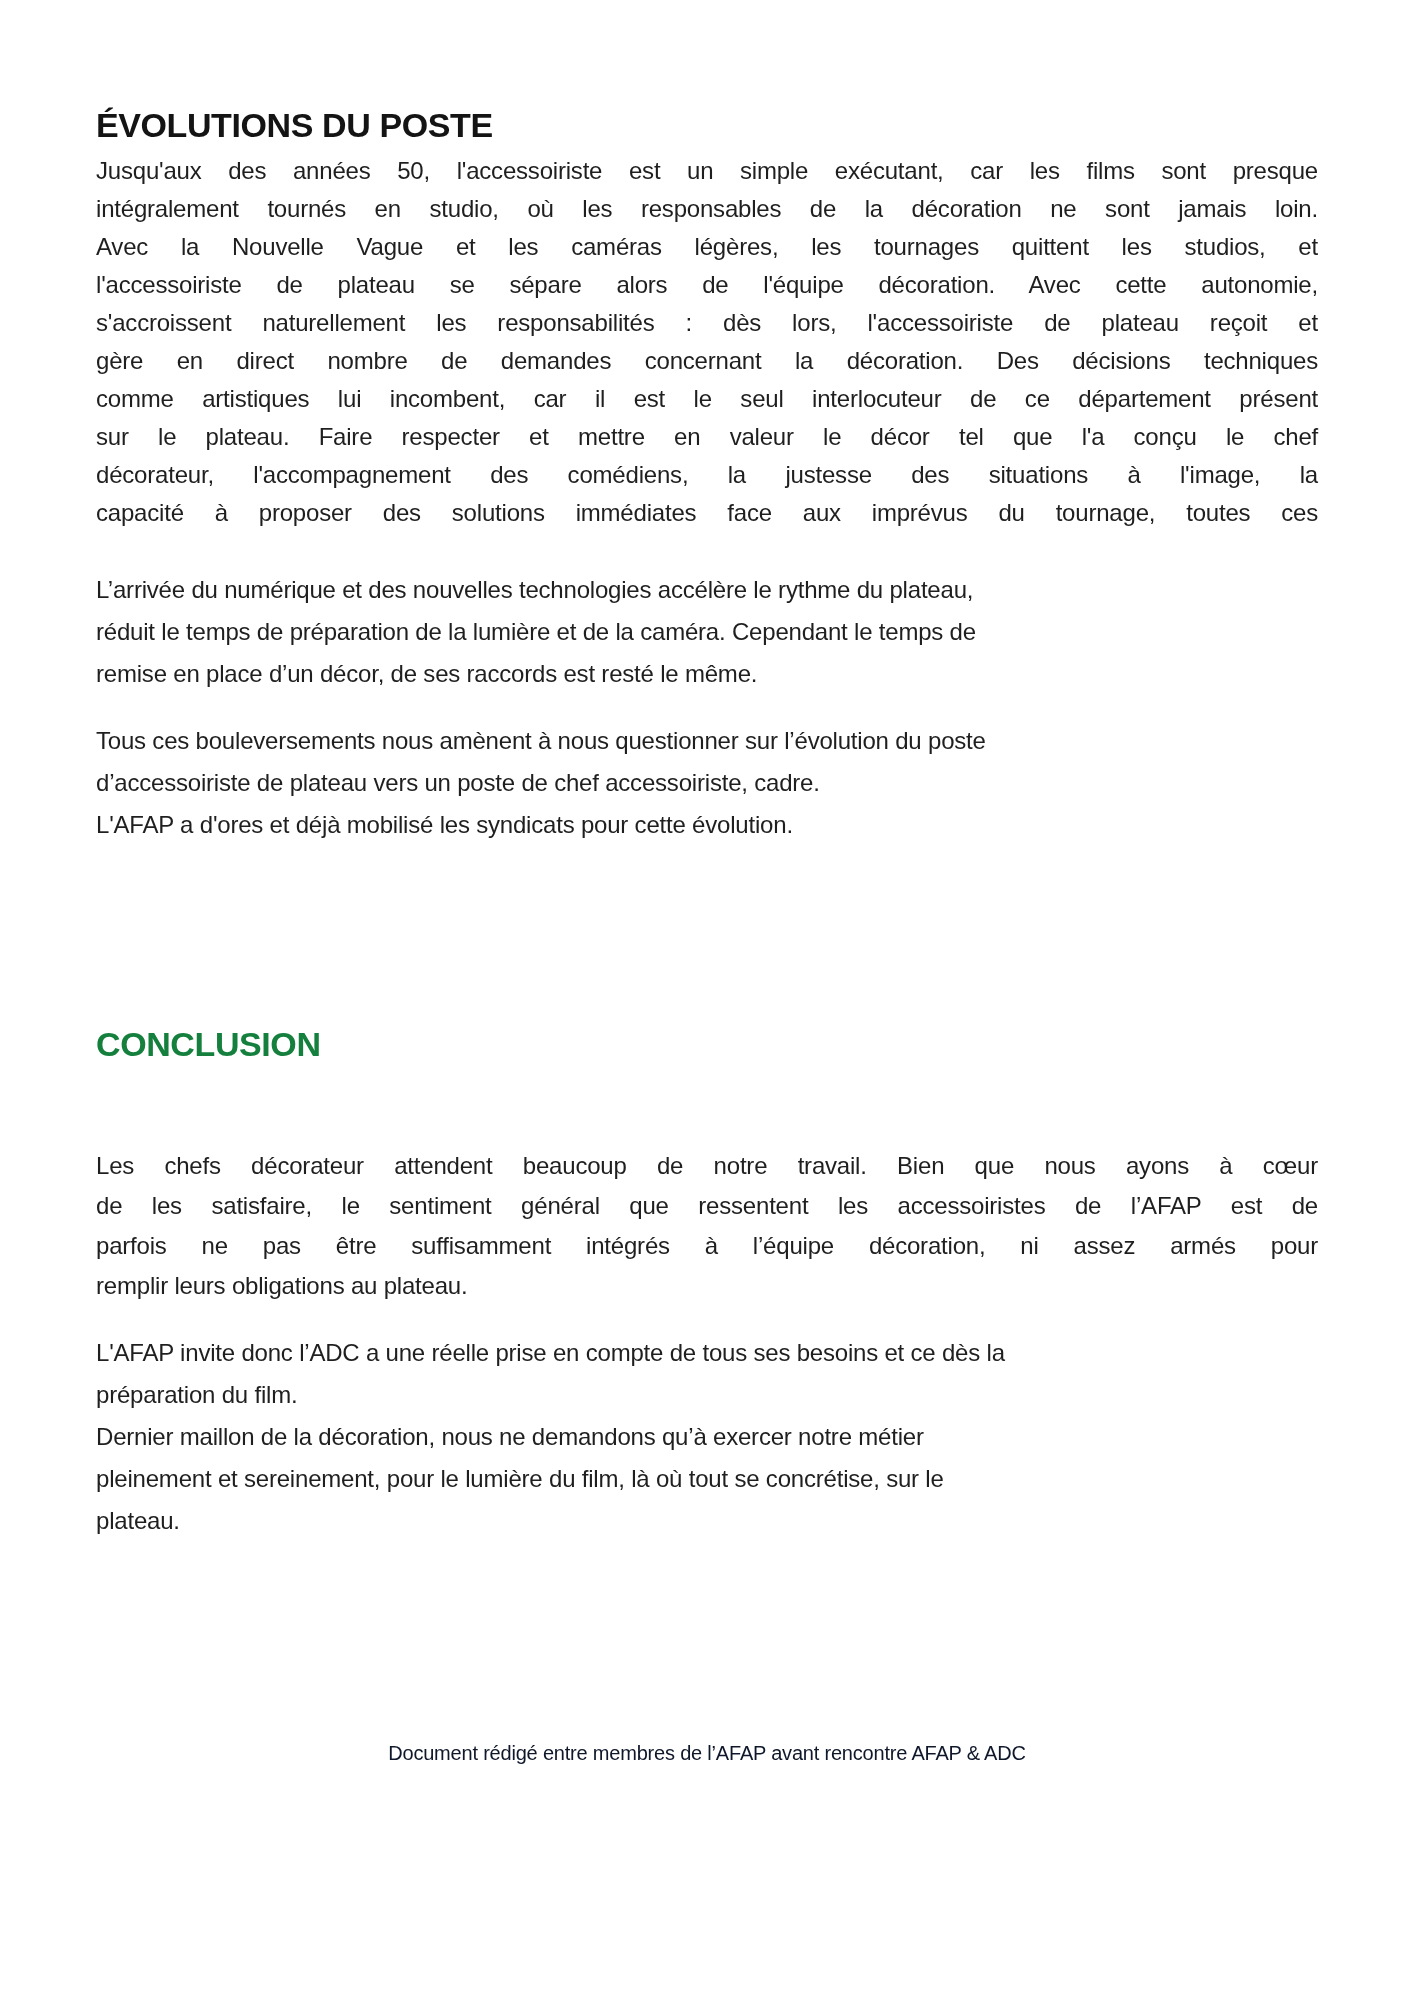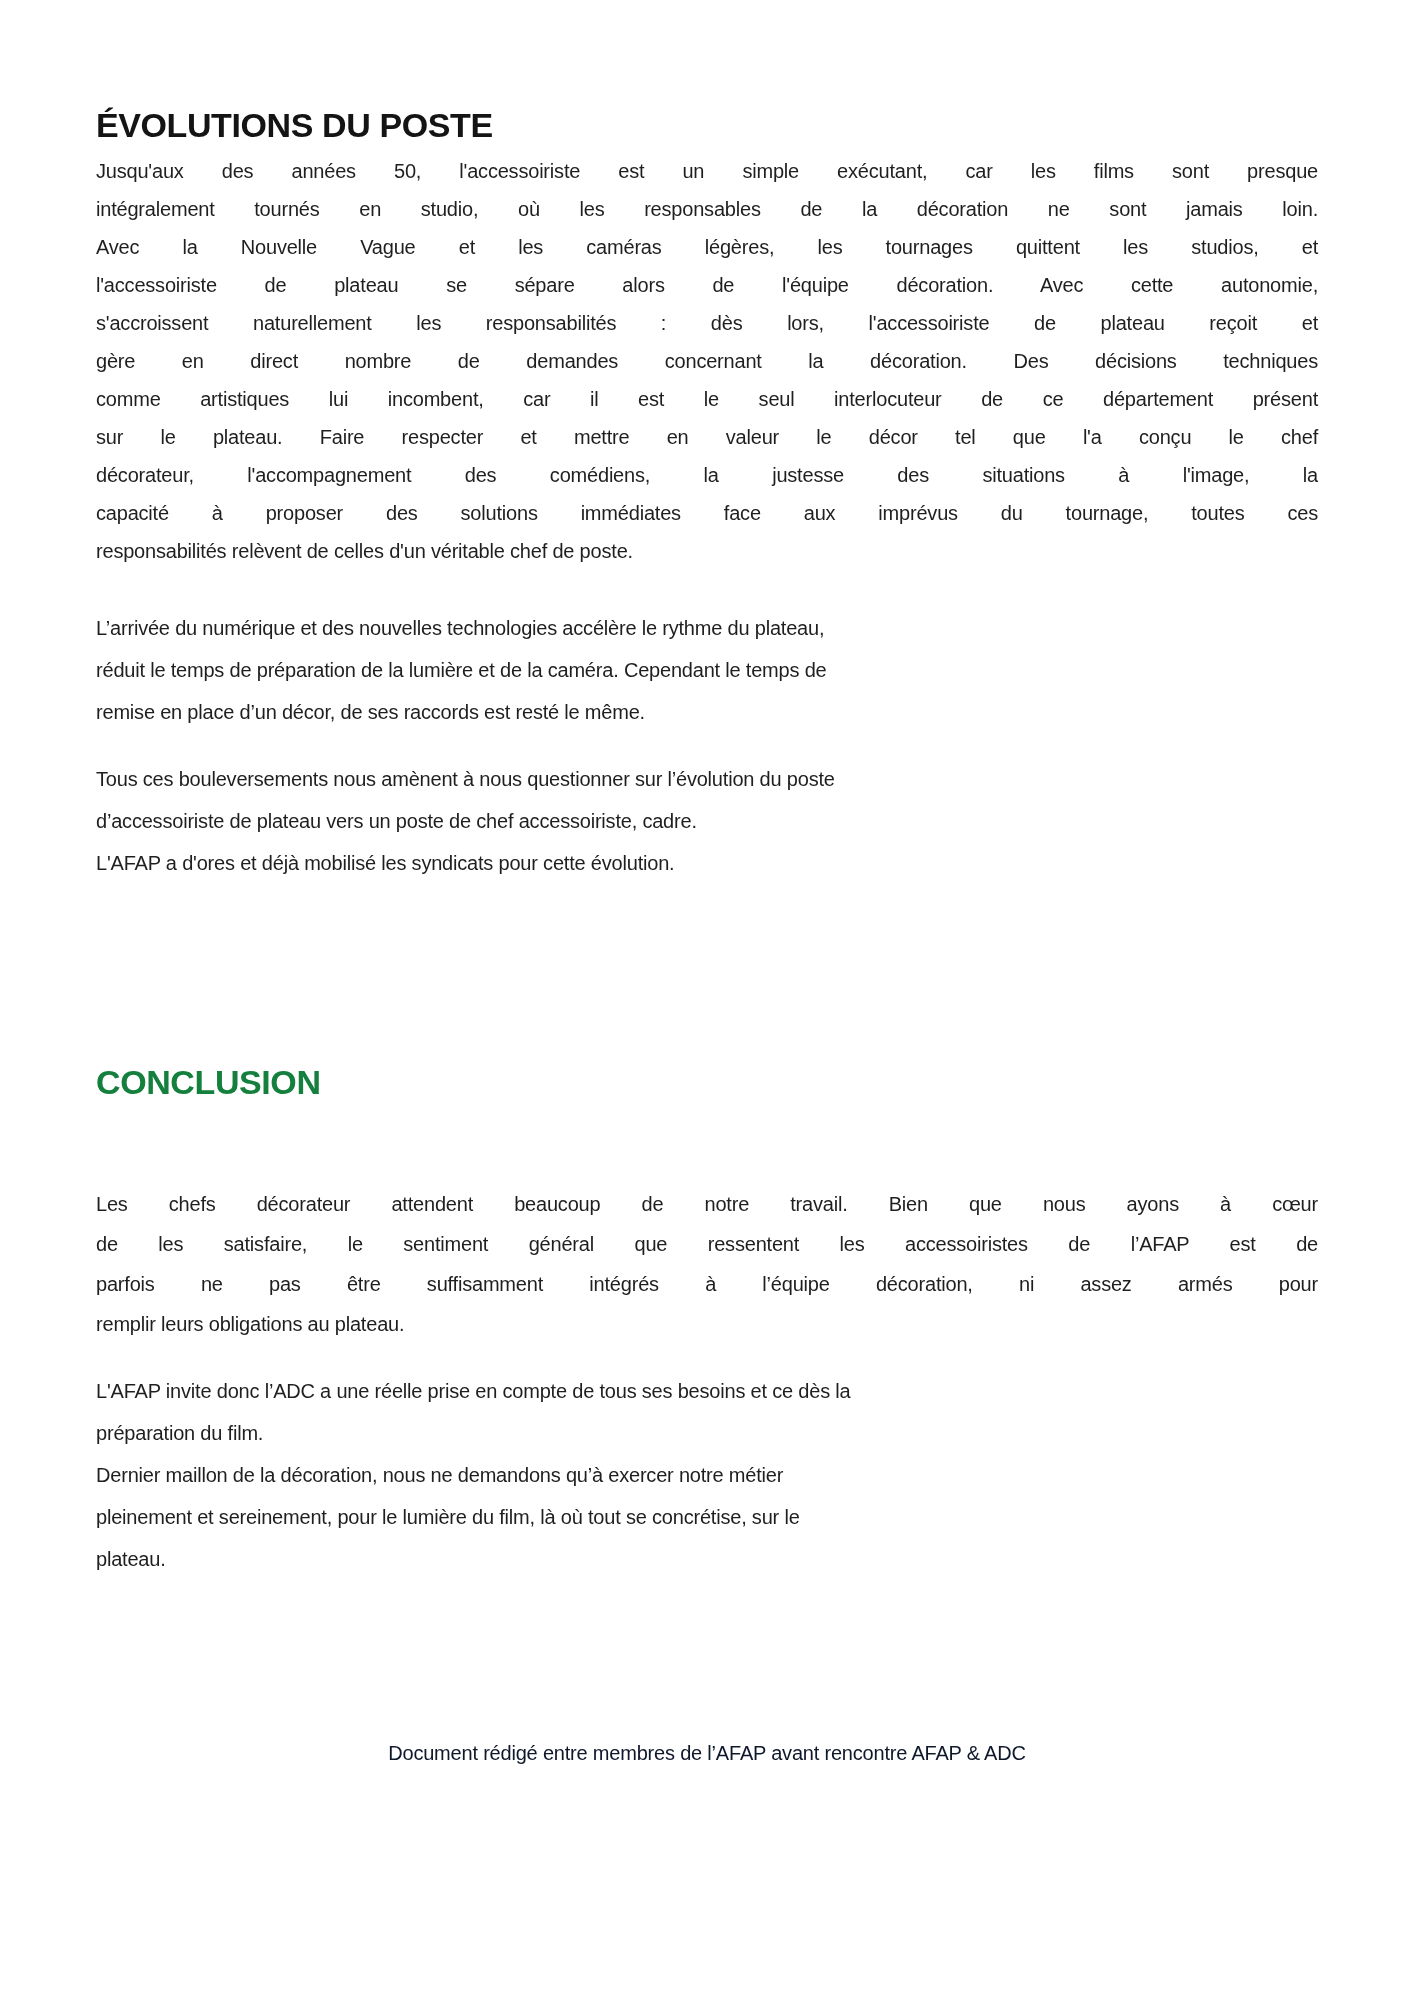--- a/index.html
+++ b/index.html
@@ -21,21 +21,21 @@
   }
   .heading {
     margin: 0;
     font-size: 34px;
     font-weight: 700;
     line-height: 40px;
     letter-spacing: -0.4px;
     color: #141414;
   }
   .para {
-    font-size: 20px;
+    font-size: 24px;
     letter-spacing: -0.2px;
   }
   .para .line { text-align: left; }
   .justified .line {
     text-align: justify;
     text-align-last: justify;
     line-height: 38px;
   }
   .justified.lh40 .line { line-height: 40px; }
   .justified .line.last {
@@ -73,21 +73,20 @@
       <div class="line">Jusqu'aux des années 50, l'accessoiriste est un simple exécutant, car les films sont presque</div>
       <div class="line">intégralement tournés en studio, où les responsables de la décoration ne sont jamais loin.</div>
       <div class="line">Avec la Nouvelle Vague et les caméras légères, les tournages quittent les studios, et</div>
       <div class="line">l'accessoiriste de plateau se sépare alors de l'équipe décoration. Avec cette autonomie,</div>
       <div class="line">s'accroissent naturellement les responsabilités : dès lors, l'accessoiriste de plateau reçoit et</div>
       <div class="line">gère en direct nombre de demandes concernant la décoration. Des décisions techniques</div>
       <div class="line">comme artistiques lui incombent, car il est le seul interlocuteur de ce département présent</div>
       <div class="line">sur le plateau. Faire respecter et mettre en valeur le décor tel que l'a conçu le chef</div>
       <div class="line">décorateur, l'accompagnement des comédiens, la justesse des situations à l'image, la</div>
       <div class="line">capacité à proposer des solutions immédiates face aux imprévus du tournage, toutes ces</div>
-      <div class="line last">responsabilités relèvent de celles d'un véritable chef de poste.</div>
     </div>
 
   <div class="para plain" id="para-numerique">
       <div class="line">L’arrivée du numérique et des nouvelles technologies accélère le rythme du plateau,</div>
       <div class="line">réduit le temps de préparation de la lumière et de la caméra. Cependant le temps de</div>
       <div class="line last">remise en place d’un décor, de ses raccords est resté le même.</div>
     </div>
 
   <div class="para plain" id="para-bouleversements">
       <div class="line">Tous ces bouleversements nous amènent à nous questionner sur l’évolution du poste</div>

